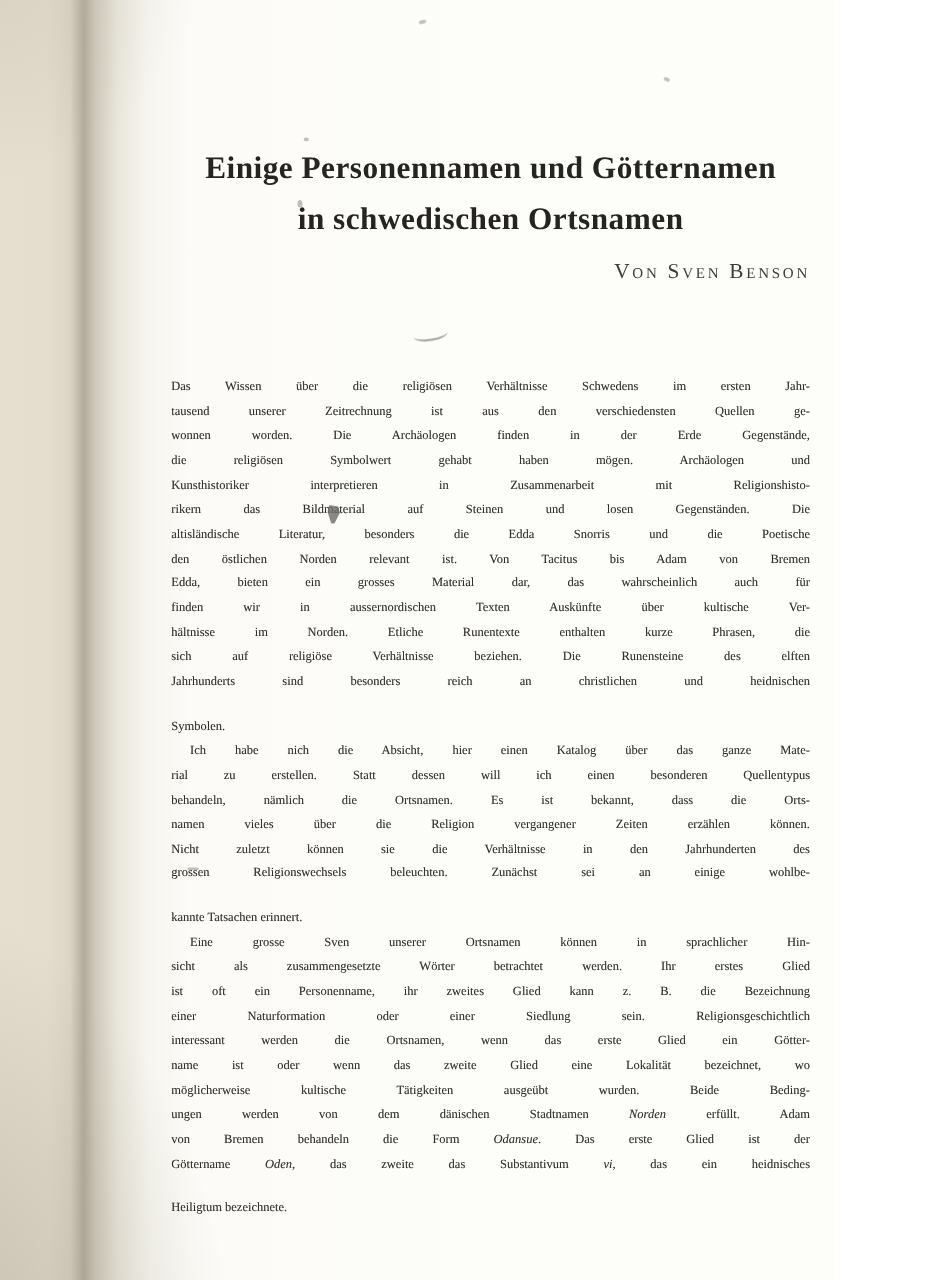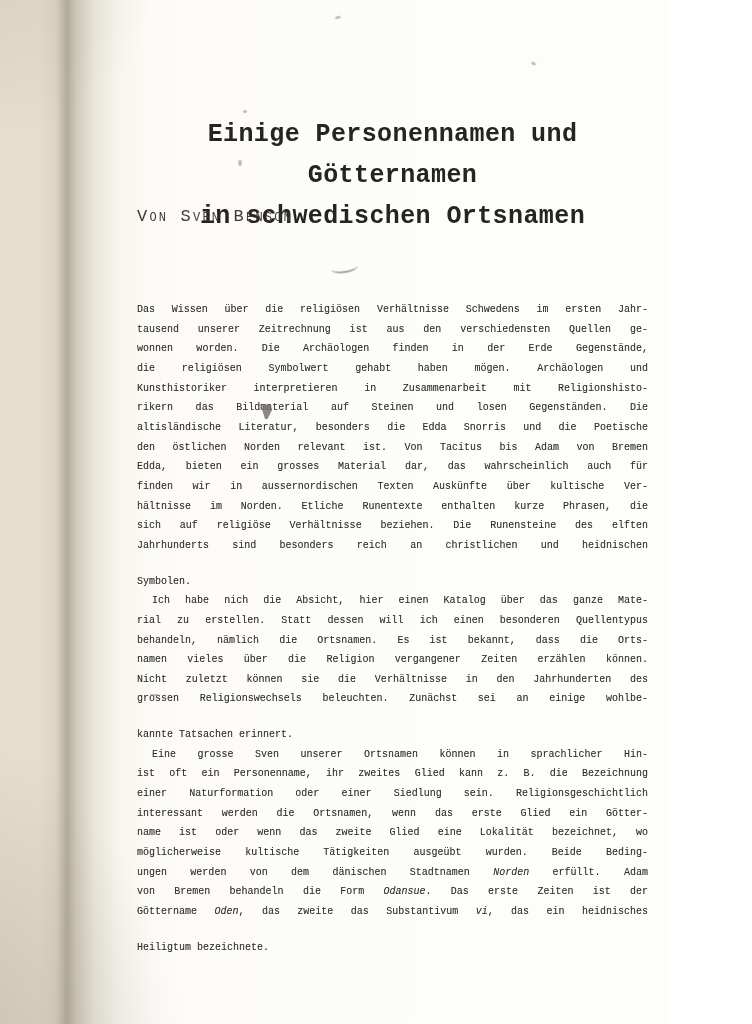--- a/index.html
+++ b/index.html
@@ -1,20 +1,20 @@
 <!DOCTYPE html>
 <html><head>
 <meta charset="utf-8">
 <style>
   html,body{margin:0;padding:0;background:#ffffff;}
   .page{
     position:relative;
     width:668px;height:1024px;
     overflow:hidden;
-    font-family:Liberation Mono, monospace;
+    font-family:Liberation Serif, serif;
     background:
       radial-gradient(420px 640px at -70px 1120px, rgba(148,140,122,.45), rgba(148,140,122,0) 62%),
       radial-gradient(300px 260px at -50px -30px, rgba(160,152,134,.22), rgba(160,152,134,0) 70%),
       linear-gradient(90deg,
         var(--paper-edge,#e6dfd0) 0px,
         #e5decf 38px,
         #dcd4c4 56px,
         var(--gutter,#b3ab9b) 67px,
         #cfc9bb 76px,
         #e9e6db 94px,
@@ -28,21 +28,21 @@
   }
   .title{
     position:absolute;top:114px;left:-20px;right:-20px;margin:0;
     font-size:25px;line-height:41px;font-weight:700;
     letter-spacing:.4px;text-align:center;
     color:var(--ink-title,#26241f);
   }
   .title-line{display:block;}
   .byline{
     position:absolute;top:207px;left:0;right:0;
-    text-align:left;
+    text-align:right;
     font-variant:small-caps;
     font-size:17px;letter-spacing:2.2px;
     color:#403d37;
   }
   .body-text{
     position:absolute;top:300px;left:0;width:511px;
     font-size:10px;line-height:19.65px;
     color:var(--ink,#31302b);
     text-shadow:0 0 .4px rgba(49,48,43,.35);
   }
@@ -110,27 +110,28 @@
           <div class="line indent"><span>Ich habe nich die Absicht, hier einen Katalog über das ganze Mate-</span></div>
           <div class="line"><span>rial zu erstellen. Statt dessen will ich einen besonderen Quellentypus</span></div>
           <div class="line"><span>behandeln, nämlich die Ortsnamen. Es ist bekannt, dass die Orts-</span></div>
           <div class="line"><span>namen vieles über die Religion vergangener Zeiten erzählen können.</span></div>
           <div class="line"><span>Nicht zuletzt können sie die Verhältnisse in den Jahrhunderten des</span></div>
           <div class="line"><span>grossen Religionswechsels beleuchten. Zunächst sei an einige wohlbe-</span></div>
           <div class="line last"><span>kannte Tatsachen erinnert.</span></div>
         </div>
         <div class="para">
           <div class="line indent"><span>Eine grosse Sven unserer Ortsnamen können in sprachlicher Hin-</span></div>
+          <div class="line"><span>sicht als zusammengesetzte Wörter betrachtet werden. Ihr erstes Glied</span></div>
           <div class="line"><span>ist oft ein Personenname, ihr zweites Glied kann z. B. die Bezeichnung</span></div>
           <div class="line"><span>einer Naturformation oder einer Siedlung sein. Religionsgeschichtlich</span></div>
           <div class="line"><span>interessant werden die Ortsnamen, wenn das erste Glied ein Götter-</span></div>
           <div class="line"><span>name ist oder wenn das zweite Glied eine Lokalität bezeichnet, wo</span></div>
           <div class="line"><span>möglicherweise kultische Tätigkeiten ausgeübt wurden. Beide Beding-</span></div>
           <div class="line"><span>ungen werden von dem dänischen Stadtnamen </span><i>Norden</i><span> erfüllt. Adam</span></div>
-          <div class="line"><span>von Bremen behandeln die Form </span><i>Odansue</i><span>. Das erste Zeiten ist der</span></div>
+          <div class="line"><span>von Bremen behandeln die Form </span><i>Odansue</i><span>. Das erste Glied ist der</span></div>
           <div class="line"><span>Göttername </span><i>Oden</i><span>, das zweite das Substantivum </span><i>vi</i><span>, das ein heidnisches</span></div>
           <div class="line last"><span>Heiligtum bezeichnete.</span></div>
         </div>
       </div>
   </div>
 
   <div class="smudge-tilde"></div>
   <div class="smudge-blot"></div>
   <div class="speck s1"></div>
   <div class="speck s2"></div>

